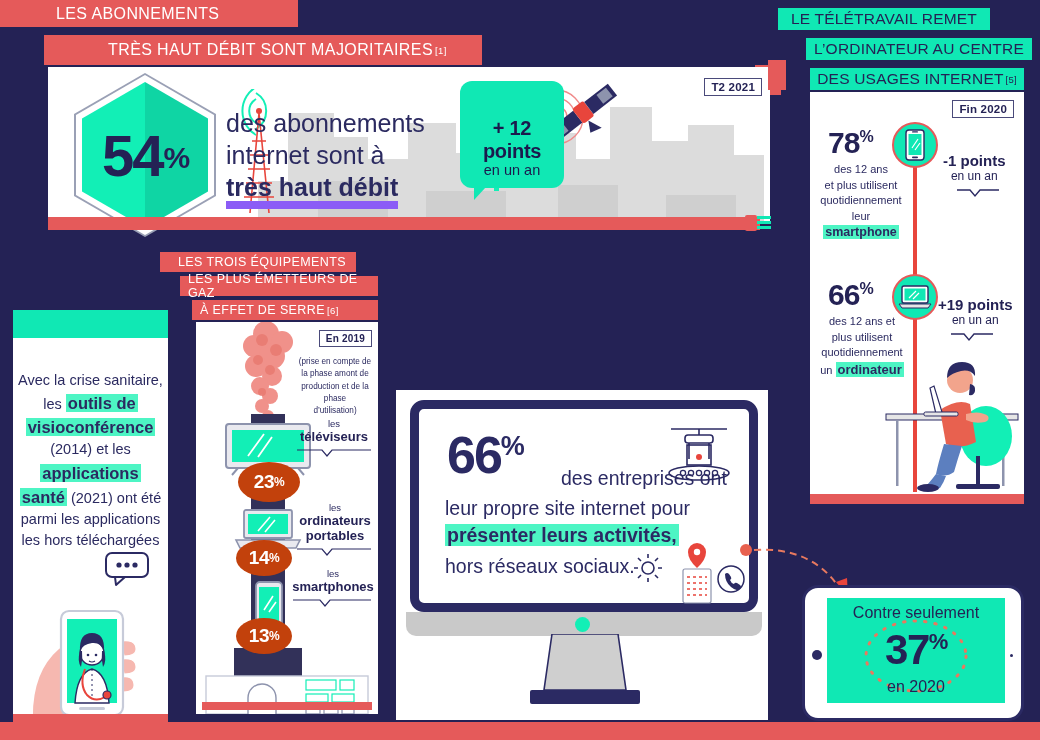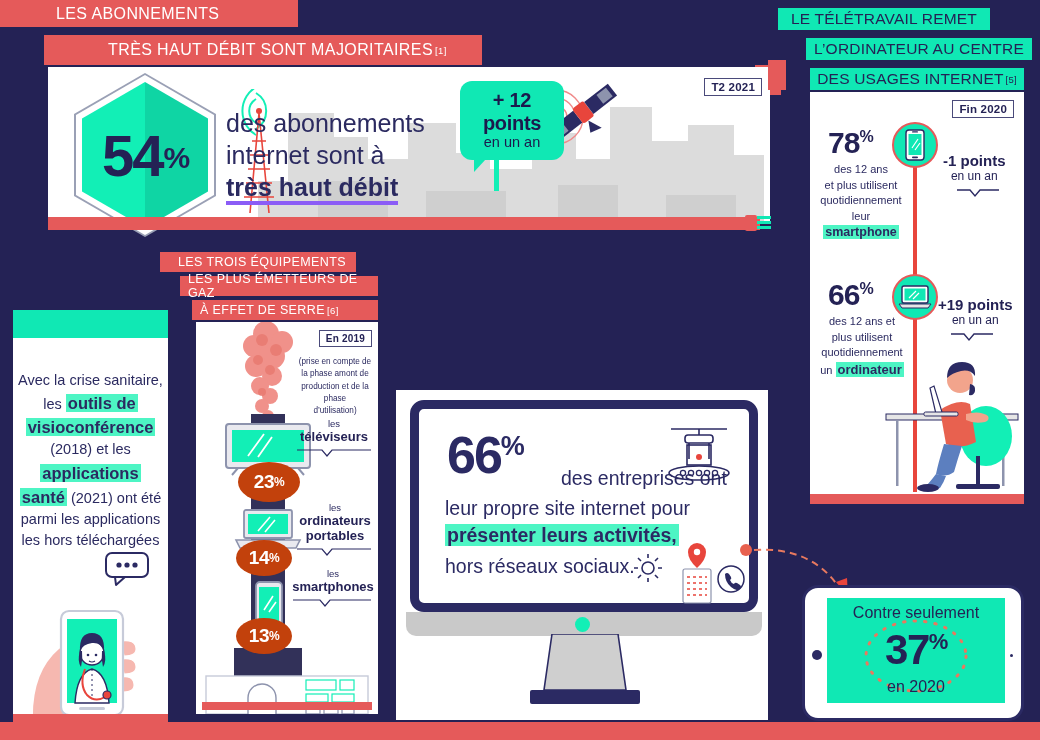--- a/index.html
+++ b/index.html
@@ -59,29 +59,29 @@
   }
   .hex-num .pct { font-size: 30px; font-weight: bold; margin-left: 1px; margin-top: 6px; }
 
   
   .stat-text { font-size: 25px; line-height: 1.28; color: #2b2a60; }
   .stat-text b { font-weight: bold; }
   .hl-green {
     background: #4DF5C4; padding: 0 2px;
     box-decoration-break: clone; -webkit-box-decoration-break: clone;
   }
-  .hl-under { border-bottom: 4px solid #8b5cf6; }
+  .hl-under { border-bottom: 8px solid #8b5cf6; }
 
   
   .bubble {
     background: #10E8B4; border-radius: 12px;
     padding: 8px 14px 10px; text-align: center; position: relative;
     color: #1b1a4d;
   }
-  .bubble .l1 { font-size: 20px; font-weight: bold; letter-spacing: -.3px; }
+  .bubble .l1 { font-size: 20px; font-weight: bold; letter-spacing: -.3px; margin-top: 28px; }
   .bubble .l2 { font-size: 14.5px; margin-top: -1px; }
   .bubble::after {
     content: ""; position: absolute; left: 14px; bottom: -12px;
     border-left: 12px solid #10E8B4;
     border-bottom: 13px solid transparent;
   }
 
   
   .datetag {
     border: 1.4px solid #4a4a7a; background: #fff;
@@ -362,21 +362,21 @@
 
 <div class="abs" style="left:13px; top:310px; width:155px; height:412px; background:#fff;">
   <div class="abs" style="left:0; top:0; width:155px; height:28px; background:#10E8B4;"></div>
 
   <div class="abs lp-text" style="left:4px; top:60px; width:147px;">
     <div>Avec la crise sanitaire,</div>
     <div>
       <span>les </span><b class="hl-green">outils de</b>
     </div>
     <div><b class="hl-green">visioconférence</b></div>
-    <div>(2018) et les</div>
+    <div>(2014) et les</div>
     <div><b class="hl-green">applications</b></div>
     <div>
       <b class="hl-green">santé</b><span> (2021) ont été</span>
     </div>
     <div>parmi les applications</div>
     <div>les hors téléchargées</div>
   </div>
 
   <svg class="abs" style="left:92px; top:242px;" width="46" height="34" viewBox="0 0 46 34">
     <rect x="1" y="1" width="42" height="24" rx="6" fill="#fff" stroke="#2b2a63" stroke-width="2"></rect>

